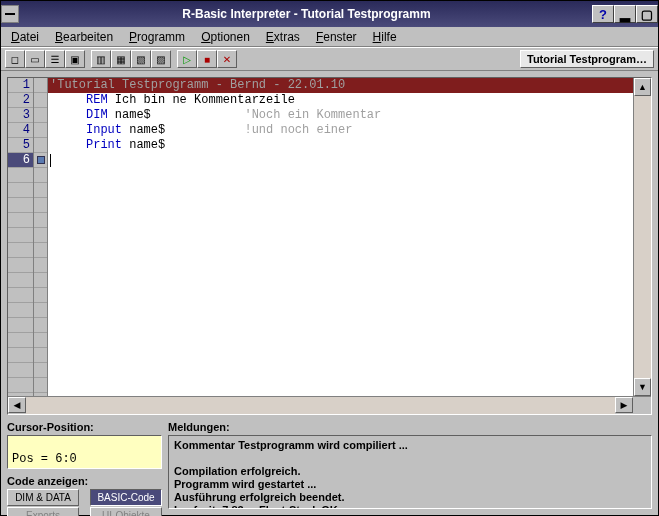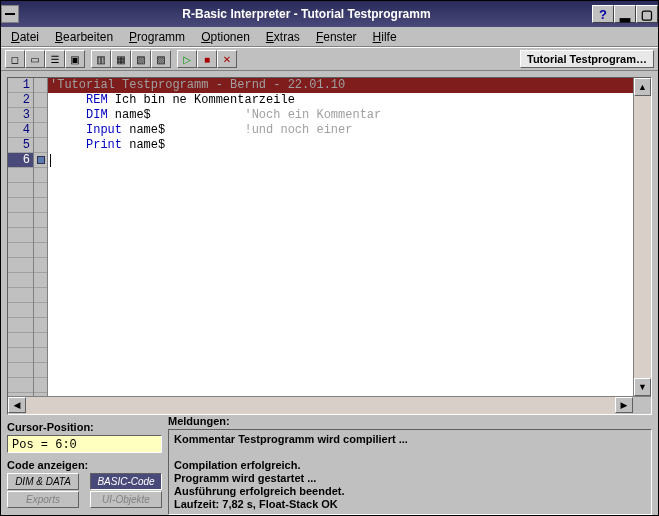--- a/index.html
+++ b/index.html
@@ -204,41 +204,40 @@
   display: flex;
 }
 .hscroll .sbbtn { width: 18px; height: 16px; }
 .hscroll .sbtrack { flex: 1; }
 .hscroll .corner { width: 18px; background: #c0c0c0; }
 .bottompanel {
   height: 88px;
   margin: 0 6px 6px 6px;
   display: flex;
   gap: 6px;
-  align-items: center;
 }
 .leftpanel {
   width: 155px;
   display: flex;
   flex-direction: column;
 }
 .panellabel { font-weight: bold; font-size: 11px; margin-bottom: 2px; }
 .posfield {
   height: 18px;
   background: #ffffc0;
   border-top: 1px solid #606060;
   border-left: 1px solid #606060;
   border-right: 1px solid #fff;
   border-bottom: 1px solid #fff;
-  padding: 2px 4px;
+  padding: 16px 4px;
   font-family: "Courier New", monospace;
   font-size: 12px;
   margin-bottom: 6px;
 }
-.tabrow { display: flex; gap: 11px; margin-bottom: 1px; font-style: italic; }
+.tabrow { display: flex; gap: 11px; margin-bottom: 1px; }
 .tabbtn {
   flex: 1;
   height: 17px;
   font-size: 10px;
   border-top: 1px solid #fff;
   border-left: 1px solid #fff;
   border-right: 1px solid #606060;
   border-bottom: 1px solid #606060;
   display: flex;
   align-items: center;

